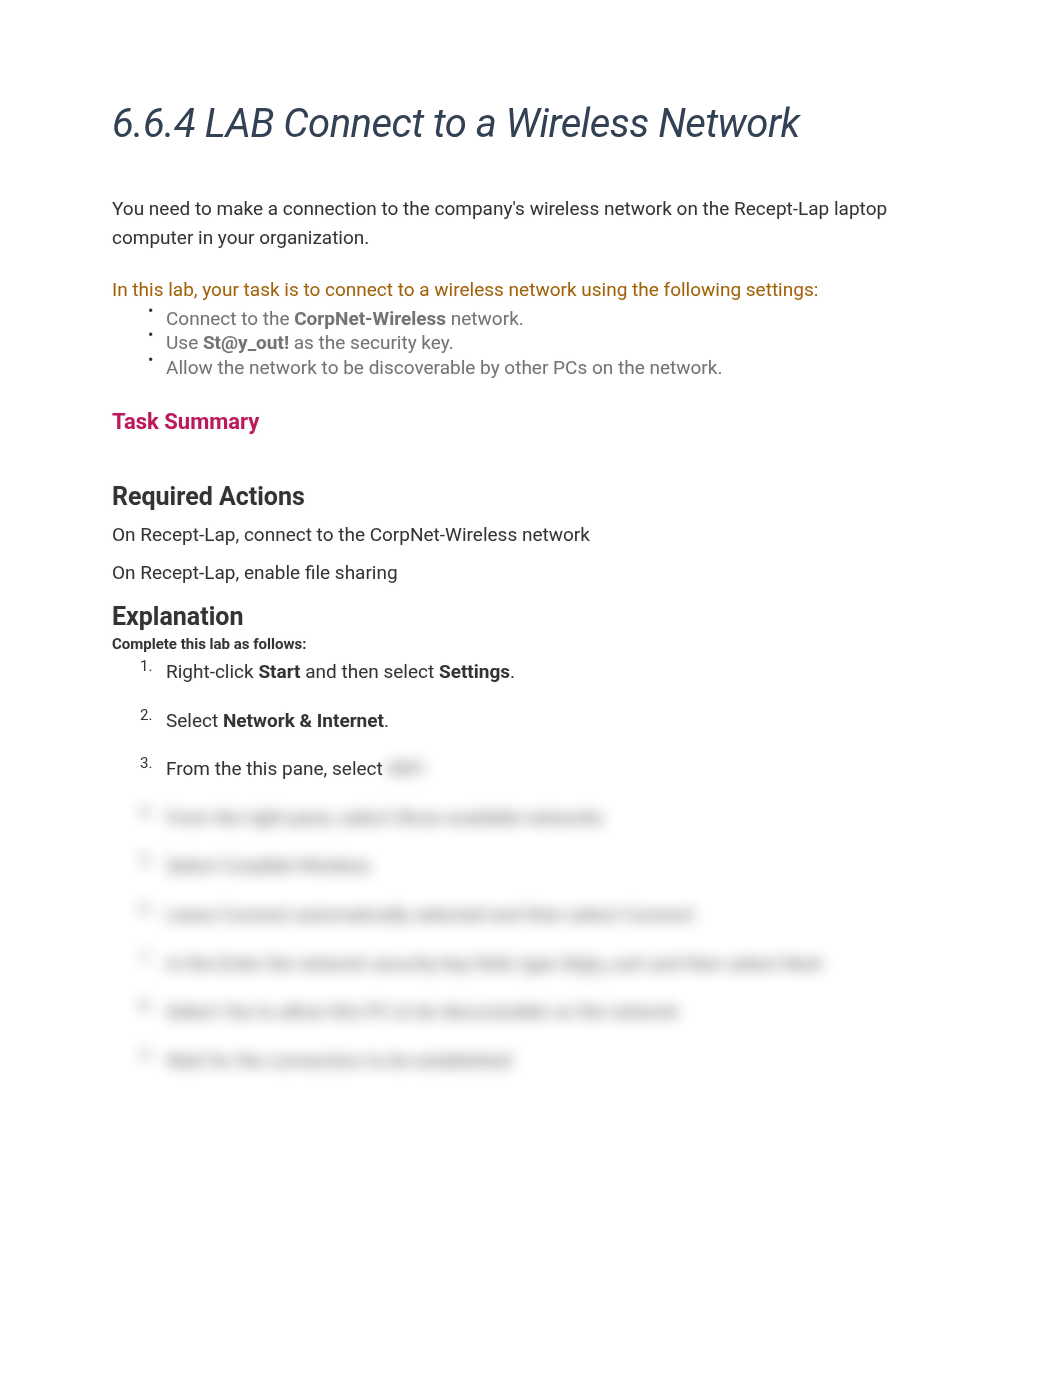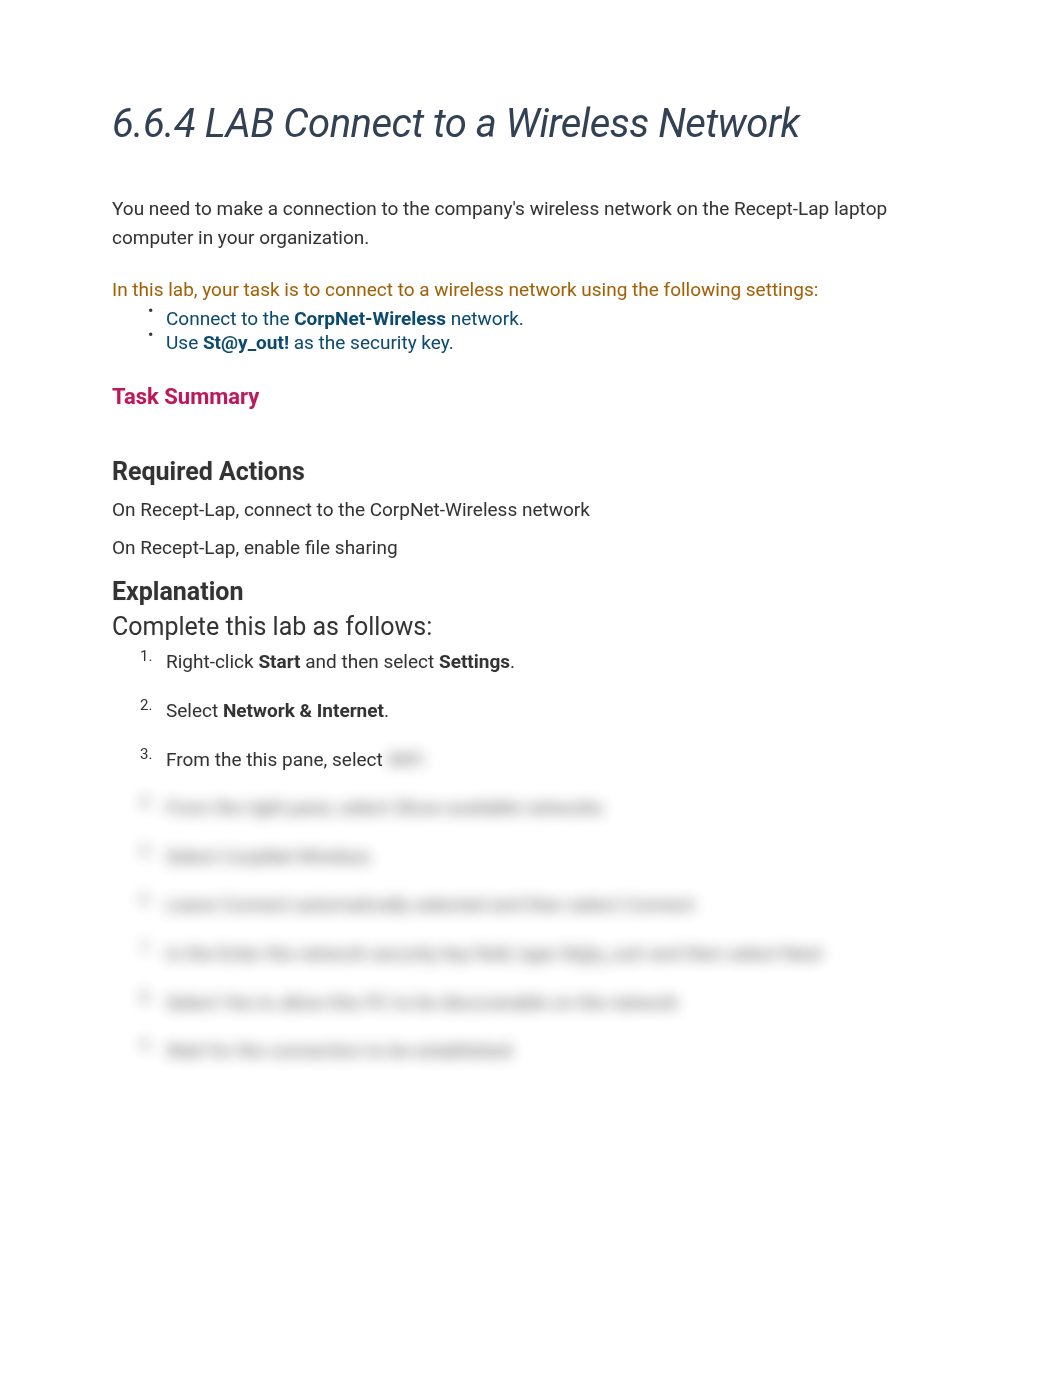--- a/index.html
+++ b/index.html
@@ -38,21 +38,21 @@
     }
     .bullet-list {
       list-style: none;
       padding-left: 54px;
       margin-bottom: 28px;
     }
     .bullet-list li {
       position: relative;
       font-size: 19px;
       line-height: 1.3;
-      color: #0c4a6e;
+      color: #737373;
       padding-left: 0;
       margin-bottom: 0;
       text-shadow: 0 0 3px rgba(0,0,0,0.06);
     }
     .bullet-list li::before {
       content: "•";
       position: absolute;
       left: -18px;
       top: -6px;
       font-size: 16px;
@@ -85,25 +85,26 @@
     }
     h2.explanation {
       font-size: 25px;
       font-weight: 700;
       color: #333;
       margin-top: 14px;
       margin-bottom: 2px;
       text-shadow: 0 0 3px rgba(0,0,0,0.08);
     }
     .explain-intro {
-      font-size: 25px;
+      font-size: 15px;
       line-height: 1.5;
       color: #333;
       margin-bottom: 4px;
       text-shadow: 0 0 3px rgba(0,0,0,0.06);
+      font-weight: bold;
     }
     .steps {
       list-style: none;
       counter-reset: step;
       padding-left: 54px;
     }
     .steps li {
       position: relative;
       font-size: 19px;
       line-height: 1.4;
@@ -141,20 +142,23 @@
 
 <p class="task-intro">In this lab, your task is to connect to a wireless network using the following settings:</p>
 
 <ul class="bullet-list">
   <li>
     <span>Connect to the </span><span class="bold">CorpNet-Wireless</span><span> network.</span>
   </li>
   <li>
     <span>Use </span><span class="bold">St@y_out!</span><span> as the security key.</span>
   </li>
+  <li>
+    <span>Allow the network to be discoverable by other PCs on the network.</span>
+  </li>
 </ul>
 
 <h2 class="task-summary">Task Summary</h2>
 
 <h2 class="required-actions">Required Actions</h2>
 
 <p class="action-line">On Recept-Lap, connect to the CorpNet-Wireless network</p>
 <p class="action-line">On Recept-Lap, enable file sharing</p>
 
 <h2 class="explanation">Explanation</h2>

